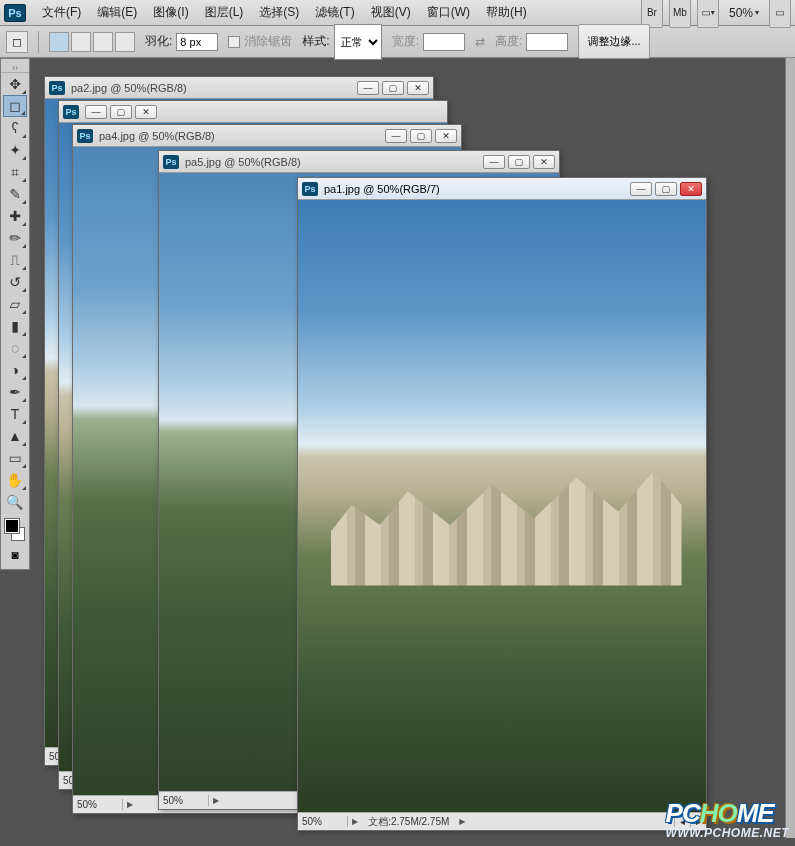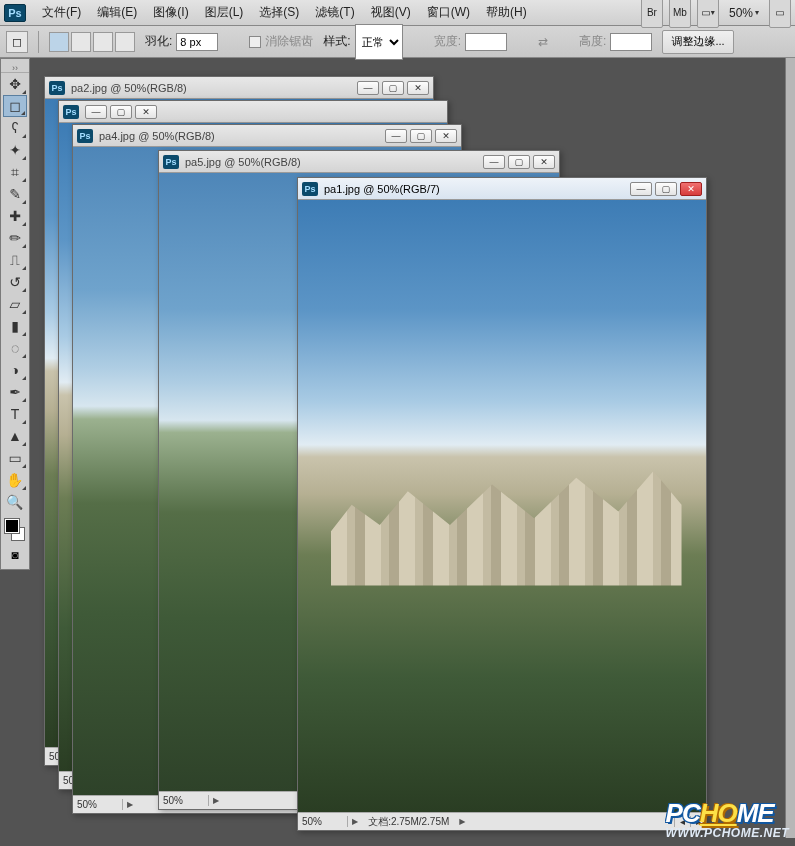--- a/index.html
+++ b/index.html
@@ -18,22 +18,22 @@
 .optionsbar { height: 32px; background: linear-gradient(#d6d6d6,#c7c7c7); display:flex; align-items:center; padding: 0 6px; border-bottom:1px solid #888; font-size:12px; color:#222; gap:10px; }
 .optionsbar .tool-icon { width:22px;height:22px;border:1px solid #999;background:#e7e7e7;display:flex;align-items:center;justify-content:center;font-size:12px;}
 .optionsbar .sep { width:1px; height:22px; background:#999;}
 .optionsbar .mode-group { display:flex; gap:2px;}
 .optionsbar .mode-btn { width:20px;height:20px;border:1px solid #999;background:#e7e7e7;}
 .optionsbar .mode-btn.active{background:#bcd4e8;}
 .optionsbar label{display:flex;align-items:center;gap:4px;}
 .optionsbar input[type=text]{width:42px;height:18px;font-size:11px;padding:0 3px;background:#fff;border:1px solid #888;}
 .optionsbar .chk{width:12px;height:12px;border:1px solid #888;background:#eee;}
 .optionsbar select{height:36px;font-size:11px;background:#fff;border:1px solid #888;padding:0 2px;}
-.optionsbar .disabled{color:#888;margin-left:21px;}
-.optionsbar .refine{height:24px;padding:0 8px;background:linear-gradient(#f0f0f0,#ddd);border:1px solid #999;border-radius:2px;font-size:11px;}
+.optionsbar .disabled{color:#888;}
+.optionsbar .refine{height:35px;padding:0 8px;background:linear-gradient(#f0f0f0,#ddd);border:1px solid #999;border-radius:2px;font-size:11px;}
 
 
 .toolbox { position:absolute; left:0; top:58px; width:30px; background:#cfcfcf; border:1px solid #7a7a7a; display:flex; flex-direction:column; align-items:center; padding:4px 0; gap:0;}
 .toolbox .handle{width:100%;height:10px;display:flex;align-items:center;justify-content:center;color:#666;font-size:9px;border-bottom:1px solid #aaa;}
 .tool { width:24px; height:22px; display:flex;align-items:center;justify-content:center;color:#333;font-size:14px;cursor:default;position:relative;}
 .tool.selected{background:#9fbdd8;border:1px solid #5a7fa0;}
 .tool .submark{position:absolute;right:1px;bottom:1px;width:0;height:0;border-right:4px solid #444;border-top:4px solid transparent;}
 .swatches{margin-top:4px;width:24px;height:26px;position:relative;}
 .swatches .fg{position:absolute;left:2px;top:2px;width:14px;height:14px;background:#000;border:1px solid #fff;outline:1px solid #666;}
 .swatches .bg{position:absolute;right:2px;bottom:2px;width:14px;height:14px;background:#fff;border:1px solid #666;}
@@ -66,21 +66,21 @@
 .sky-town{background:
  linear-gradient(180deg,#3d7cb5 0%,#5c95c6 18%,#a9cbe4 33%,#e1ecf3 40%,#c9c3ac 42%,#b6b093 48%,#6c7d54 58%,#3f5a38 78%,#2a3d23 100%);
  position:relative;}
 .sky-town::after{content:"";position:absolute;left:8%;right:6%;top:41%;height:22%;background:
  repeating-linear-gradient(90deg,#d5cdb6 0 16px,#c3bba2 16px 24px,#b0a88e 24px 34px);
  filter:blur(.4px);clip-path:polygon(0 60%,6% 40%,14% 55%,22% 30%,34% 55%,46% 25%,58% 50%,70% 20%,82% 45%,92% 15%,100% 40%,100% 100%,0 100%);}
 
 
 .watermark{position:absolute;right:6px;bottom:6px;font-family:Arial Black,Arial;font-weight:900;font-style:italic;color:#fff;pointer-events:none;}
 .watermark .main{font-size:26px;letter-spacing:-1px;text-shadow:2px 2px 0 #1157a0,-1px -1px 0 #1157a0,1px -1px 0 #1157a0,-1px 1px 0 #1157a0;}
-.watermark .main .ho{color:#fde047;text-shadow:2px 2px 0 #b06a00,-1px -1px 0 #b06a00;text-decoration:underline;}
+.watermark .main .ho{color:#86efac;text-shadow:2px 2px 0 #b06a00,-1px -1px 0 #b06a00;}
 .watermark .sub{font-size:12px;color:#dfe9f5;text-align:left;letter-spacing:0.5px;margin-top:-3px;}
 </style>
 </head>
 <body>
 
 <div class="menubar">
   <div class="ps-logo">Ps</div>
   <div class="menu-item">文件(F)</div>
   <div class="menu-item">编辑(E)</div>
   <div class="menu-item">图像(I)</div>

